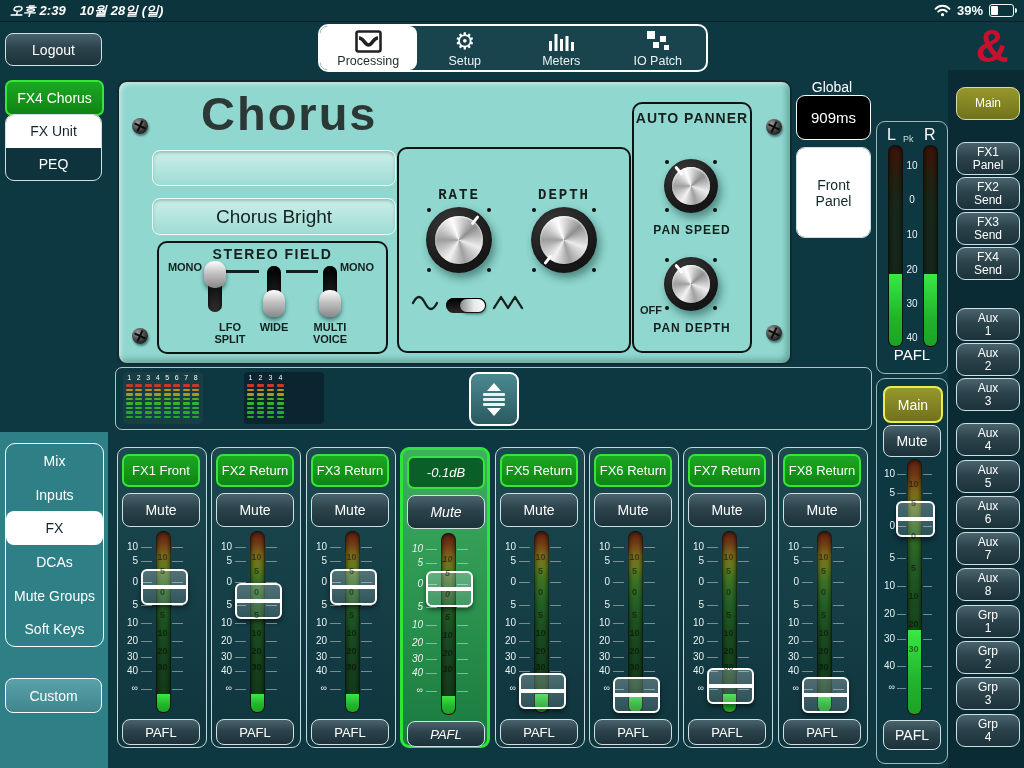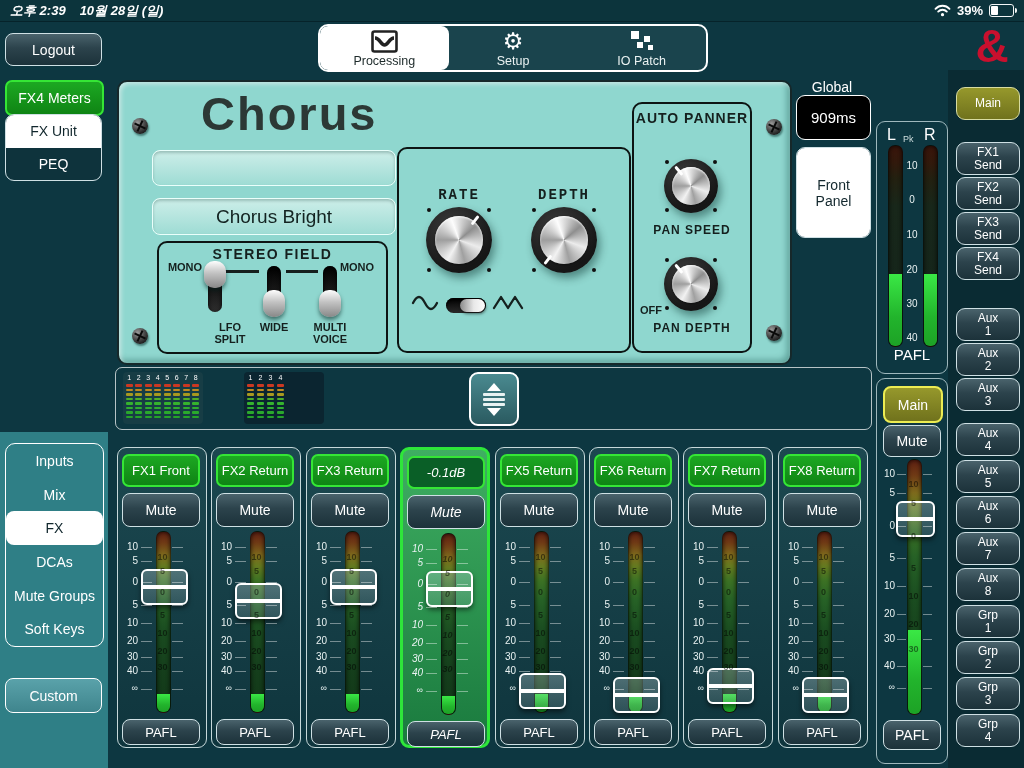--- a/index.html
+++ b/index.html
@@ -215,41 +215,53 @@
       <div class="tab-label">Processing</div>
     </div>
     <div class="tab">
       <div class="tab-icon">
           <span class="gear-glyph">⚙</span>
         </div>
       <div class="tab-label">Setup</div>
     </div>
     <div class="tab">
       <div class="tab-icon">
+        <svg width="26" height="20" viewBox="0 0 26 20">
+            <rect x="1" y="10" width="3" height="10" fill="#fff"></rect>
+            <rect x="6.5" y="3" width="3" height="17" fill="#fff"></rect>
+            <rect x="12" y="8" width="3" height="12" fill="#fff"></rect>
+            <rect x="17.5" y="5" width="3" height="15" fill="#fff"></rect>
+            <rect x="23" y="11" width="3" height="9" fill="#fff"></rect>
+          </svg>
+      </div>
+      <div class="tab-label">Meters</div>
+    </div>
+    <div class="tab">
+      <div class="tab-icon">
         <svg width="26" height="24" viewBox="0 0 26 24">
             <rect x="2" y="2" width="8" height="8" fill="#fff"></rect>
             <rect x="15" y="7" width="6" height="6" fill="#fff"></rect>
             <rect x="8" y="13" width="6" height="6" fill="#fff"></rect>
             <rect x="19" y="16" width="5" height="5" fill="#fff"></rect>
           </svg>
       </div>
       <div class="tab-label">IO Patch</div>
     </div>
   </div>
   <div id="brand" style="color: rgb(200, 16, 46);">&amp;</div>
 
-  <div id="fx4btn" class="btn-green">FX4 Meters</div>
+  <div id="fx4btn" class="btn-green">FX4 Chorus</div>
   <div id="viewgroup">
     <div class="vtab selected">FX Unit</div>
     <div class="vtab">PEQ</div>
   </div>
   <div id="tealpanel"></div>
   <div id="bankTabs">
+    <div class="btab">Mix</div>
     <div class="btab">Inputs</div>
-    <div class="btab">Mix</div>
     <div class="btab selected">FX</div>
     <div class="btab">DCAs</div>
     <div class="btab">Mute Groups</div>
     <div class="btab">Soft Keys</div>
   </div>
   <div id="custombtn" class="cen">Custom</div>
 
   <div id="fxpanel">
     <div id="fxlogo">Chorus</div>
     <div class="screw" style="left:13px;top:36px">
@@ -425,21 +437,21 @@
       <div class="tnum" style="left: 30px; width: 13px; top: 184px;">5</div>
       <div class="tnum" style="left: 30px; width: 13px; top: 212px;">10</div>
       <div class="tnum" style="left: 30px; width: 13px; top: 240px;">20</div>
       <div class="tnum" style="left: 30px; width: 13px; top: 265px;">30</div>
     </div>
 
   <div id="rightcolbg"></div>
   <div id="rightcol">
       <div class="sidebtn cen btn-olive" style="top: 87px;">Main</div>
       <div class="sidebtn cen btn-dark" style="top: 142px;">FX1
-Send</div>
+Panel</div>
       <div class="sidebtn cen btn-dark" style="top: 177px;">FX2
 Send</div>
       <div class="sidebtn cen btn-dark" style="top: 212px;">FX3
 Send</div>
       <div class="sidebtn cen btn-dark" style="top: 247px;">FX4
 Send</div>
       <div class="sidebtn cen btn-dark" style="top: 308px;">Aux
 1</div>
       <div class="sidebtn cen btn-dark" style="top: 343px;">Aux
 2</div>

